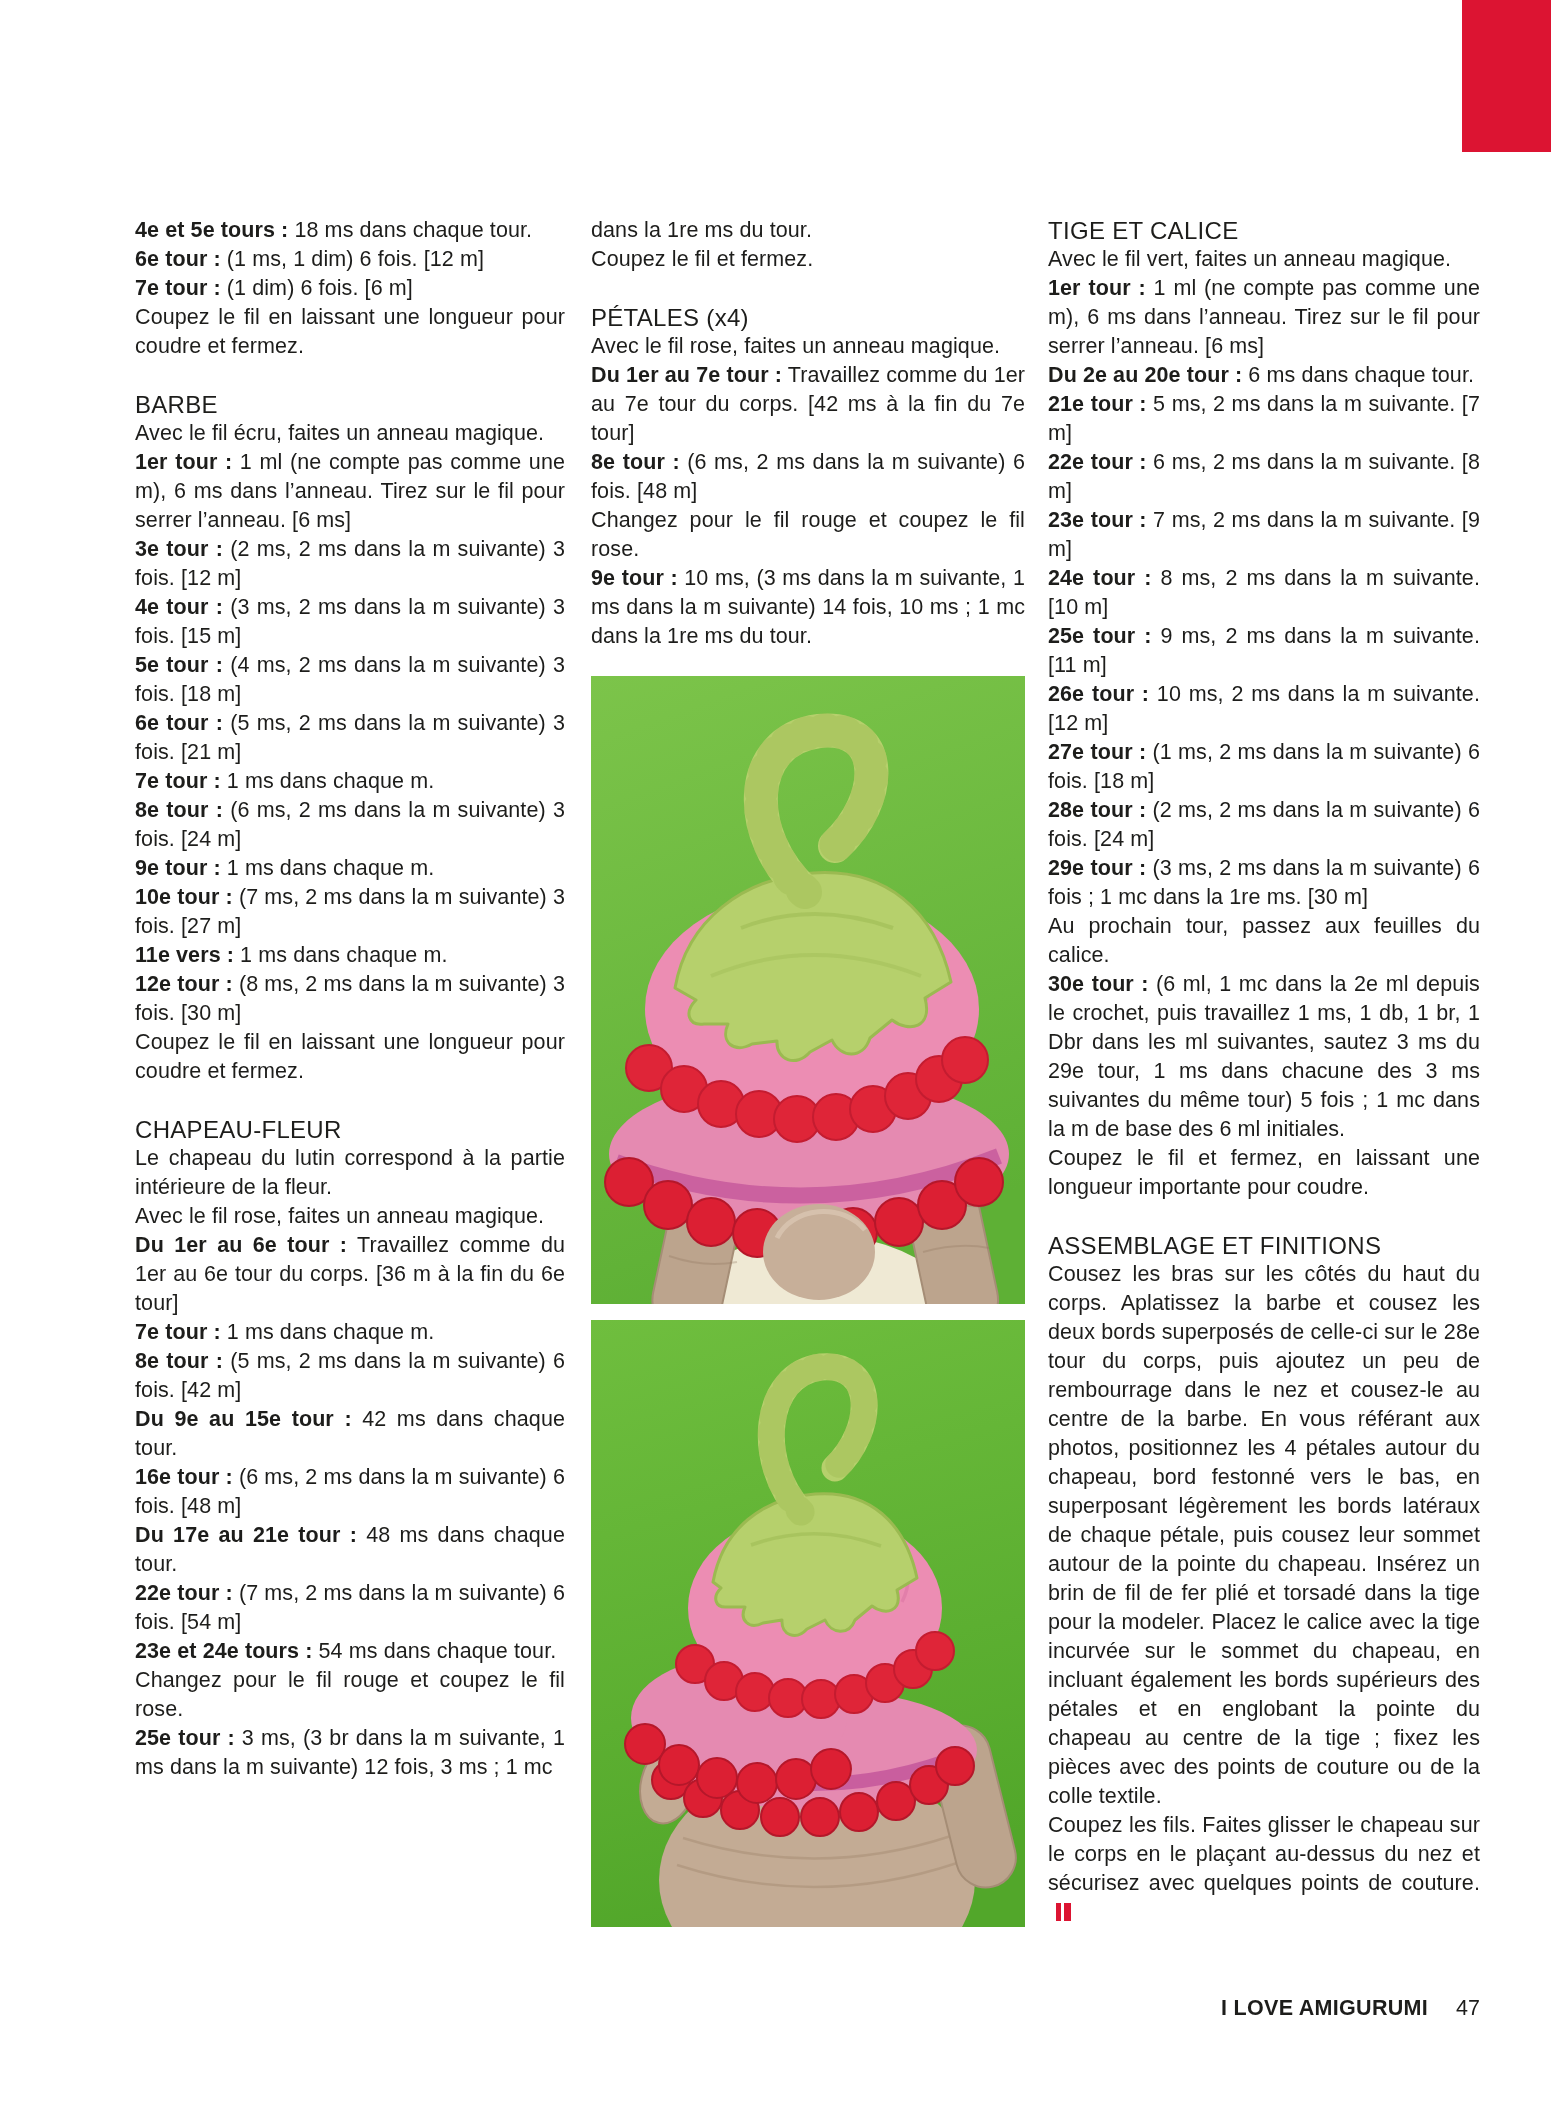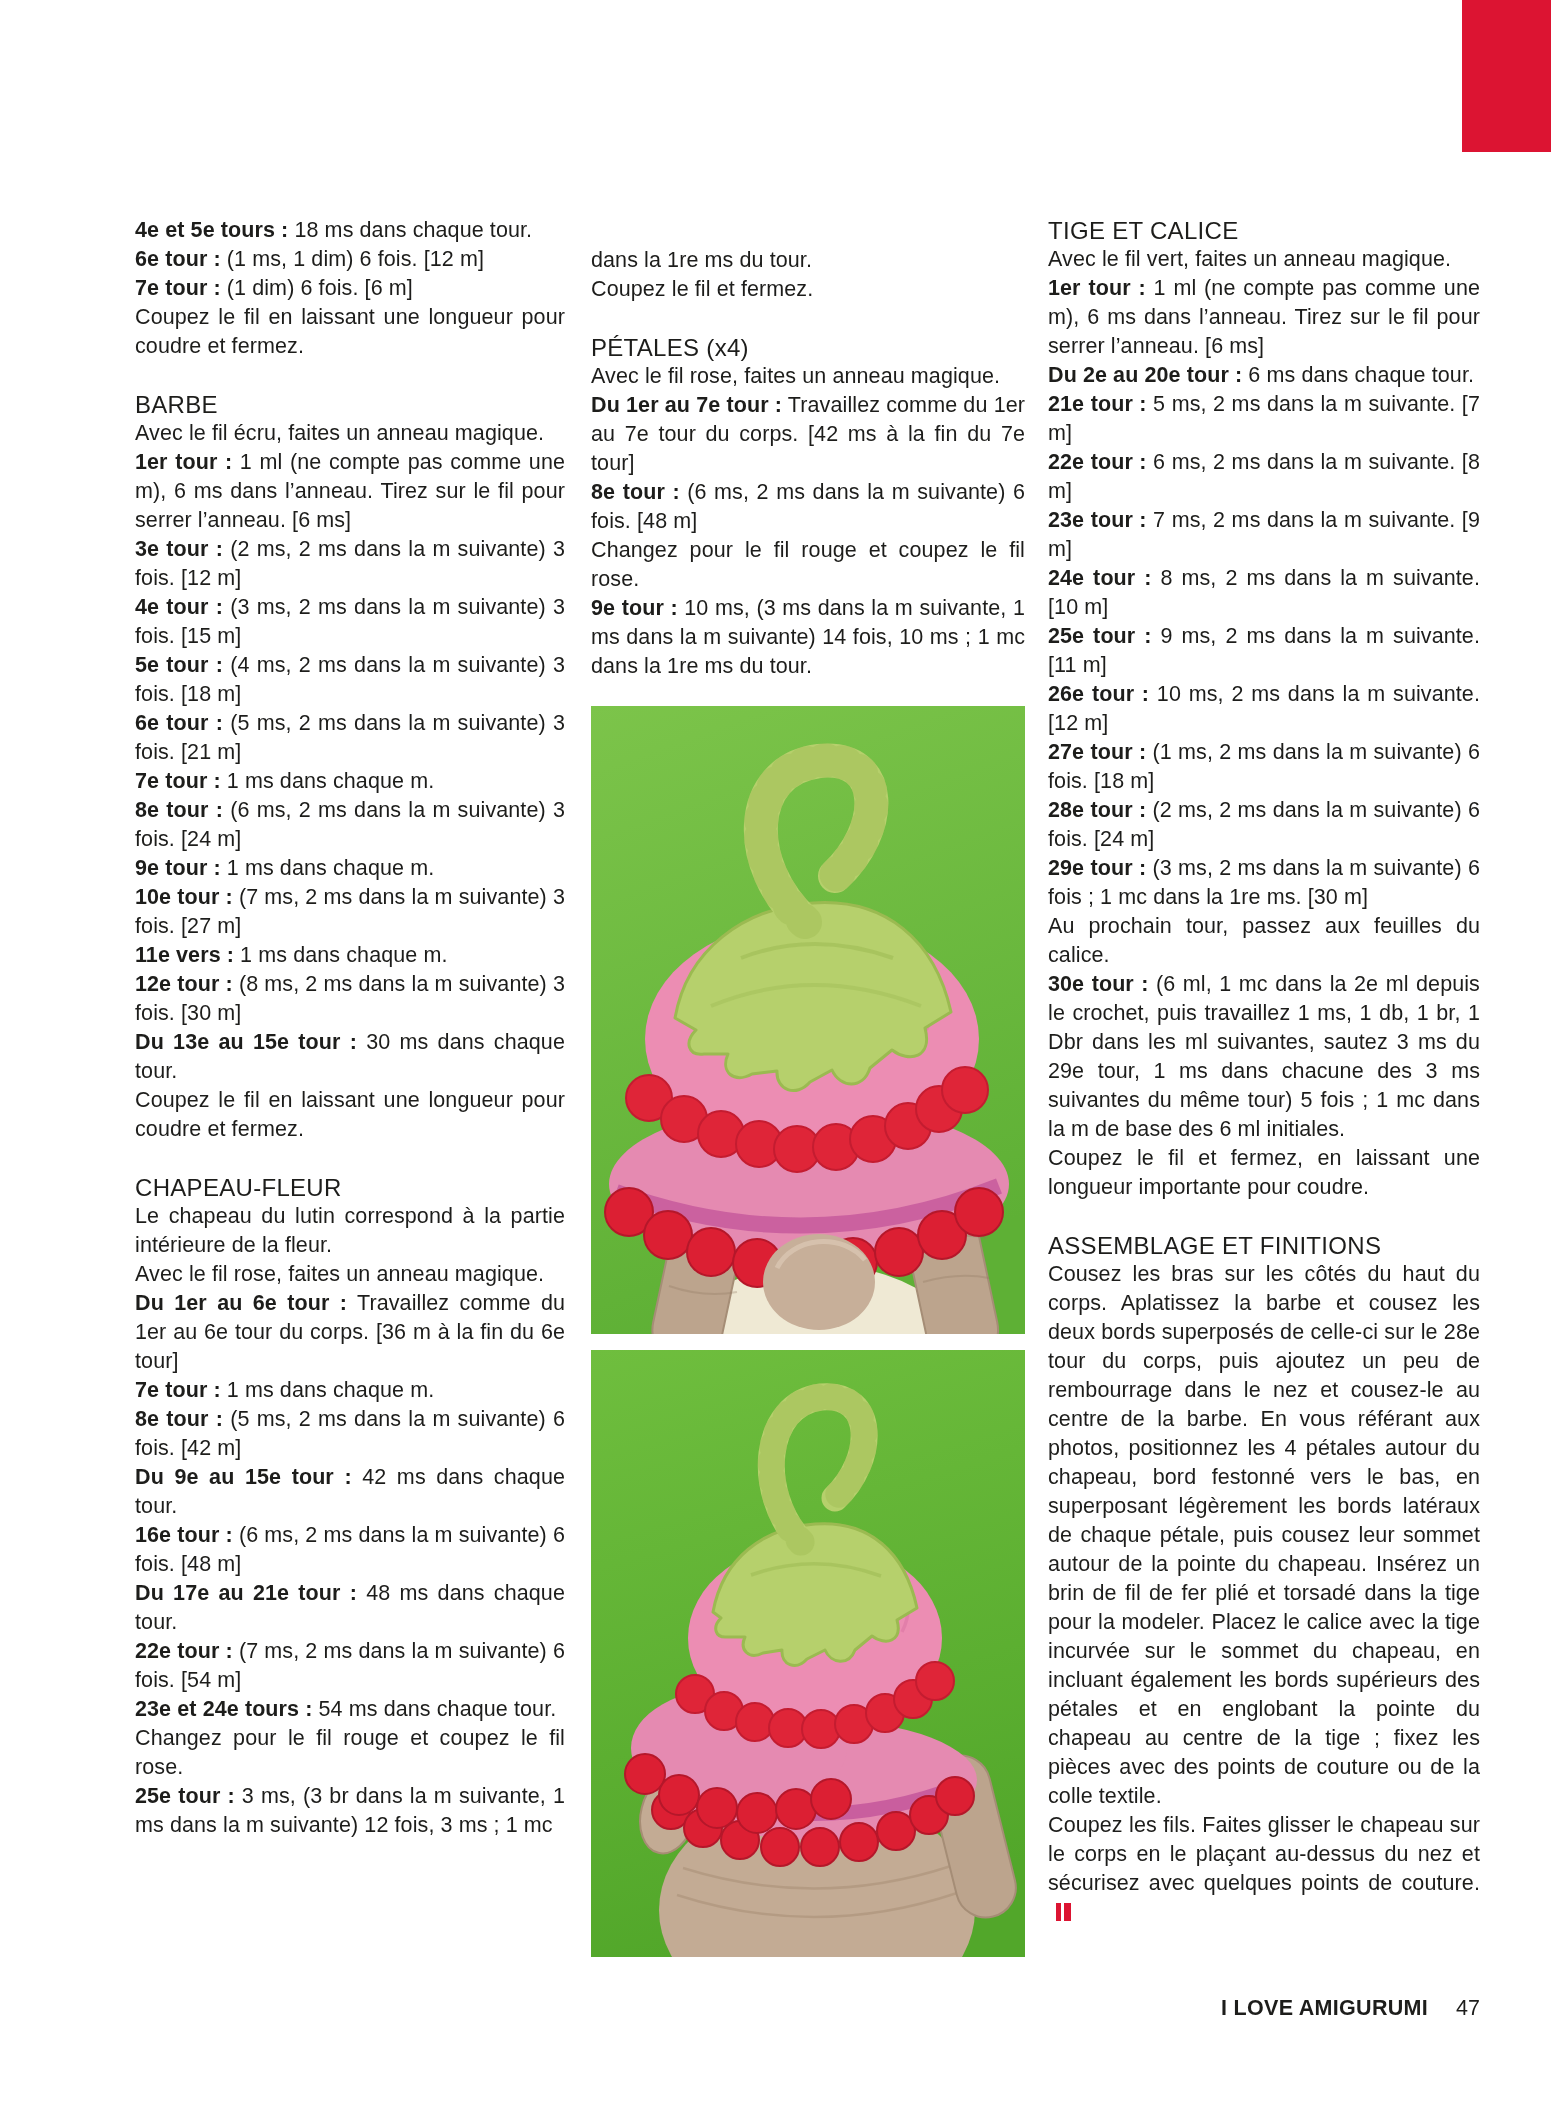--- a/index.html
+++ b/index.html
@@ -12,21 +12,21 @@
   .corner-accent{
     position:absolute; left:1462px; top:0; width:89px; height:152px;
     background:var(--accent);
   }
   .col{
     position:absolute; top:216px; width:430px;
     font-size:21.5px; line-height:29px; text-align:justify;
     letter-spacing:0.1px;
   }
   #col1{ left:135px; }
-  #col2{ left:591px; width:434px;margin-top:30px; }
+  #col2{ left:591px; width:434px; }
   #col3{ left:1048px; width:432px; }
   .col p{ margin:0; hyphens:auto; -webkit-hyphens:auto; }
   .col h2.sec{
     font-size:24px; line-height:29px; font-weight:400;
     margin:29px 0 0 0; text-align:left; letter-spacing:0.3px;
   }
   [data-col] h2.sec:first-child{ margin-top:0; }
   strong{ font-weight:700; }
   figure.photo{ margin:25px 0 0 0; width:434px; }
   figure.photo svg{ display:block; width:100%; height:auto; }
@@ -60,21 +60,20 @@
       <p><strong>3e tour :</strong> (2 ms, 2 ms dans la m suivante) 3 fois. [12 m]</p>
       <p><strong>4e tour :</strong> (3 ms, 2 ms dans la m suivante) 3 fois. [15 m]</p>
       <p><strong>5e tour :</strong> (4 ms, 2 ms dans la m suivante) 3 fois. [18 m]</p>
       <p><strong>6e tour :</strong> (5 ms, 2 ms dans la m suivante) 3 fois. [21 m]</p>
       <p><strong>7e tour :</strong> 1 ms dans chaque m.</p>
       <p><strong>8e tour :</strong> (6 ms, 2 ms dans la m suivante) 3 fois. [24 m]</p>
       <p><strong>9e tour :</strong> 1 ms dans chaque m.</p>
       <p><strong>10e tour :</strong> (7 ms, 2 ms dans la m suivante) 3 fois. [27 m]</p>
       <p><strong>11e vers :</strong> 1 ms dans chaque m.</p>
       <p><strong>12e tour :</strong> (8 ms, 2 ms dans la m suivante) 3 fois. [30 m]</p>
-      <p><strong>Du 13e au 15e tour :</strong> 30 ms dans chaque tour.</p>
       <p>Coupez le fil en laissant une longueur pour coudre et fermez.</p>
       <h2 class="sec">CHAPEAU-FLEUR</h2>
       <p>Le chapeau du lutin correspond à la partie intérieure de la fleur.</p>
       <p>Avec le fil rose, faites un anneau magique.</p>
       <p><strong>Du 1er au 6e tour :</strong> Travaillez comme du 1er au 6e tour du corps. [36 m à la fin du 6e tour]</p>
       <p><strong>7e tour :</strong> 1 ms dans chaque m.</p>
       <p><strong>8e tour :</strong> (5 ms, 2 ms dans la m suivante) 6 fois. [42 m]</p>
       <p><strong>Du 9e au 15e tour :</strong> 42 ms dans chaque tour.</p>
       <p><strong>16e tour :</strong> (6 ms, 2 ms dans la m suivante) 6 fois. [48 m]</p>
       <p><strong>Du 17e au 21e tour :</strong> 48 ms dans chaque tour.</p>

